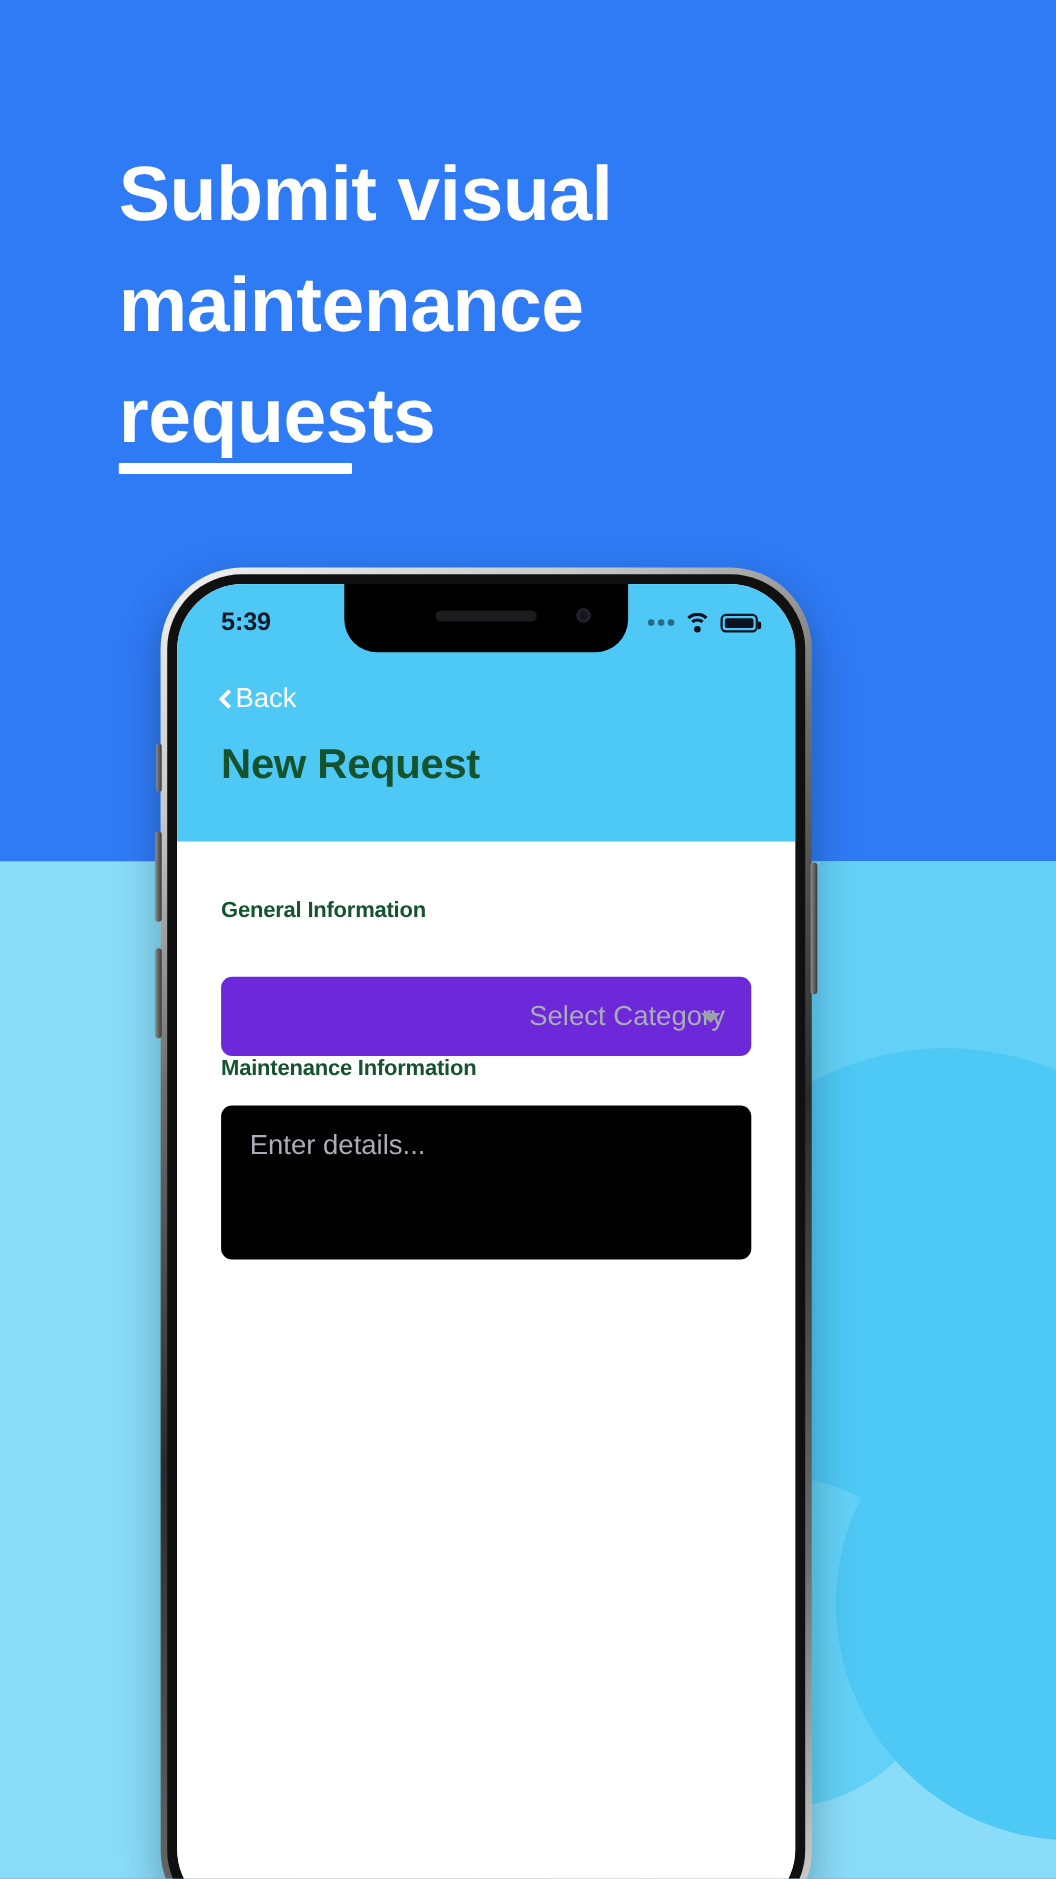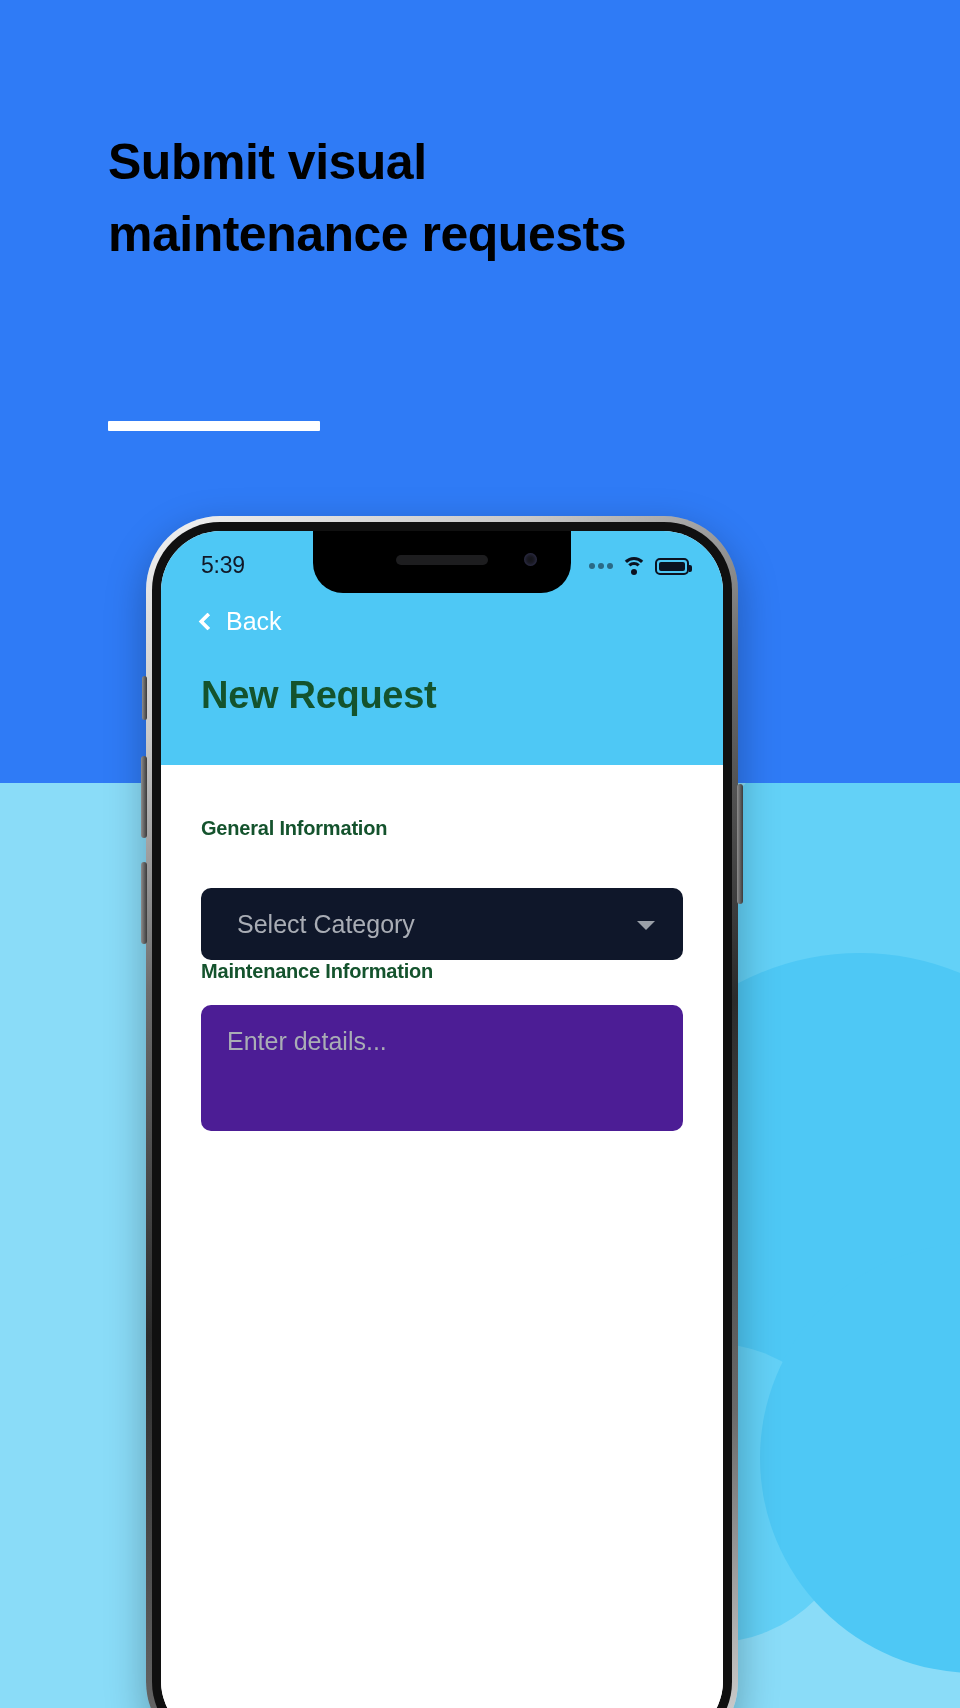--- a/index.html
+++ b/index.html
@@ -28,22 +28,22 @@
   }
   .blob.b1 { width: 520px; height: 520px; left: 600px; top: 170px; }
   .blob.b2 { width: 360px; height: 360px; left: 700px; top: -60px; background:#63d1f7; }
   .blob.b3 { width: 300px; height: 300px; left: 560px; top: 560px; background:#63d1f7; }
   .blob.b4 { width: 430px; height: 430px; left: 760px; top: 460px; }
 
   
   .headline {
     position: absolute; left: 108px; top: 126px;
     width: 560px;
-    color: #000000;
-    font-size: 50px;
+    color: #ffffff;
+    font-size: 70px;
     font-weight: 700;
     line-height: 1.44;
     letter-spacing: -0.5px;
   }
   .rule {
     position: absolute; left: 108px; top: 421px;
     width: 212px; height: 10px;
     background: #ffffff;
     border-radius: 1px;
   }
@@ -108,21 +108,21 @@
     box-shadow: inset 0 0 4px #3a3a60;
   }
   .statusbar {
     position: absolute; top: 0; left: 0; width: 100%; height: 62px;
     display: flex; align-items: center; justify-content: space-between;
     padding: 0 34px 0 40px;
     z-index: 6;
     color: #0b1220;
   }
   .status-time {
-    font-size: 23px; font-weight: 400; letter-spacing: -0.2px;
+    font-size: 23px; font-weight: 700; letter-spacing: -0.2px;
     color: #111827; margin-top: 6px;
   }
   .status-right {
     display: flex; align-items: center; gap: 8px; margin-top: 8px;
   }
   .sig-dots { display: flex; align-items: flex-end; gap: 3px; }
   .sig-dots i {
     display: block; width: 6px; height: 6px; border-radius: 50%;
     background: #2a6a86;
   }
@@ -145,22 +145,22 @@
     width: 34px; height: 17px; border: 2px solid #0b1220;
     border-radius: 5px; position: relative; padding: 2px;
   }
   .battery::after {
     content: ""; position: absolute; right: -5px; top: 5px;
     width: 3px; height: 7px; background: #0b1220; border-radius: 0 2px 2px 0;
   }
   .battery i { display: block; height: 100%; background: #0b1220; border-radius: 2px; }
 
   .back-row {
-    position: absolute; left: 40px; top: 76px;
-    display: flex; align-items: center; gap: 12px;
+    position: absolute; left: 40px; top: 90px;
+    display: flex; align-items: center; 
     z-index: 4;
     justify-content: space-between;
   }
   .chev-left {
     width: 13px; height: 13px;
     border-left: 4px solid #ffffff;
     border-bottom: 4px solid #ffffff;
     transform: rotate(45deg);
     border-radius: 1px;
     margin-bottom: 1px;
@@ -183,24 +183,25 @@
   }
   .section-title {
     font-size: 20px; font-weight: 700; color: #14532d;
     letter-spacing: -0.2px;
   }
   .sec-general { padding-top: 52px; }
   .fields { margin-top: 48px; display: flex; flex-direction: column; gap: 9px; }
   .field {
     position: relative;
     height: 72px;
-    background: #0f172a;
+    background: #6d28d9;
     border-radius: 10px;
     display: flex; align-items: center;
-    padding: 0 36px;
+    padding: 0 24px;
+    justify-content: flex-end;
   }
   .field-label {
     font-size: 25px; color: #a9adb5; font-weight: 400;
   }
   .caret-sm {
     position: absolute; right: 28px; top: 50%;
     margin-top: -3px;
     width: 0; height: 0;
     border-left: 9px solid transparent;
     border-right: 9px solid transparent;
@@ -210,22 +211,22 @@
     position: absolute; right: 26px; top: 50%; margin-top: -10px;
     width: 17px; height: 17px;
     border-right: 5px solid #1d1f24;
     border-bottom: 5px solid #1d1f24;
     transform: rotate(45deg);
     border-radius: 2px;
   }
   .sec-maint { }
   .textarea-box {
     margin-top: 22px;
-    height: 126px;
-    background: #4c1d95;
+    height: 140px;
+    background: #000000;
     border-radius: 10px;
     padding: 22px 26px;
   }
   .textarea-ph { font-size: 25px; color: #a9adb5; }
   .sec-photos { padding-top: 50px; }
   .dropzone {
     margin-top: 22px;
     border: 2px dashed #d6dae0;
     border-radius: 10px;
     height: 130px;

